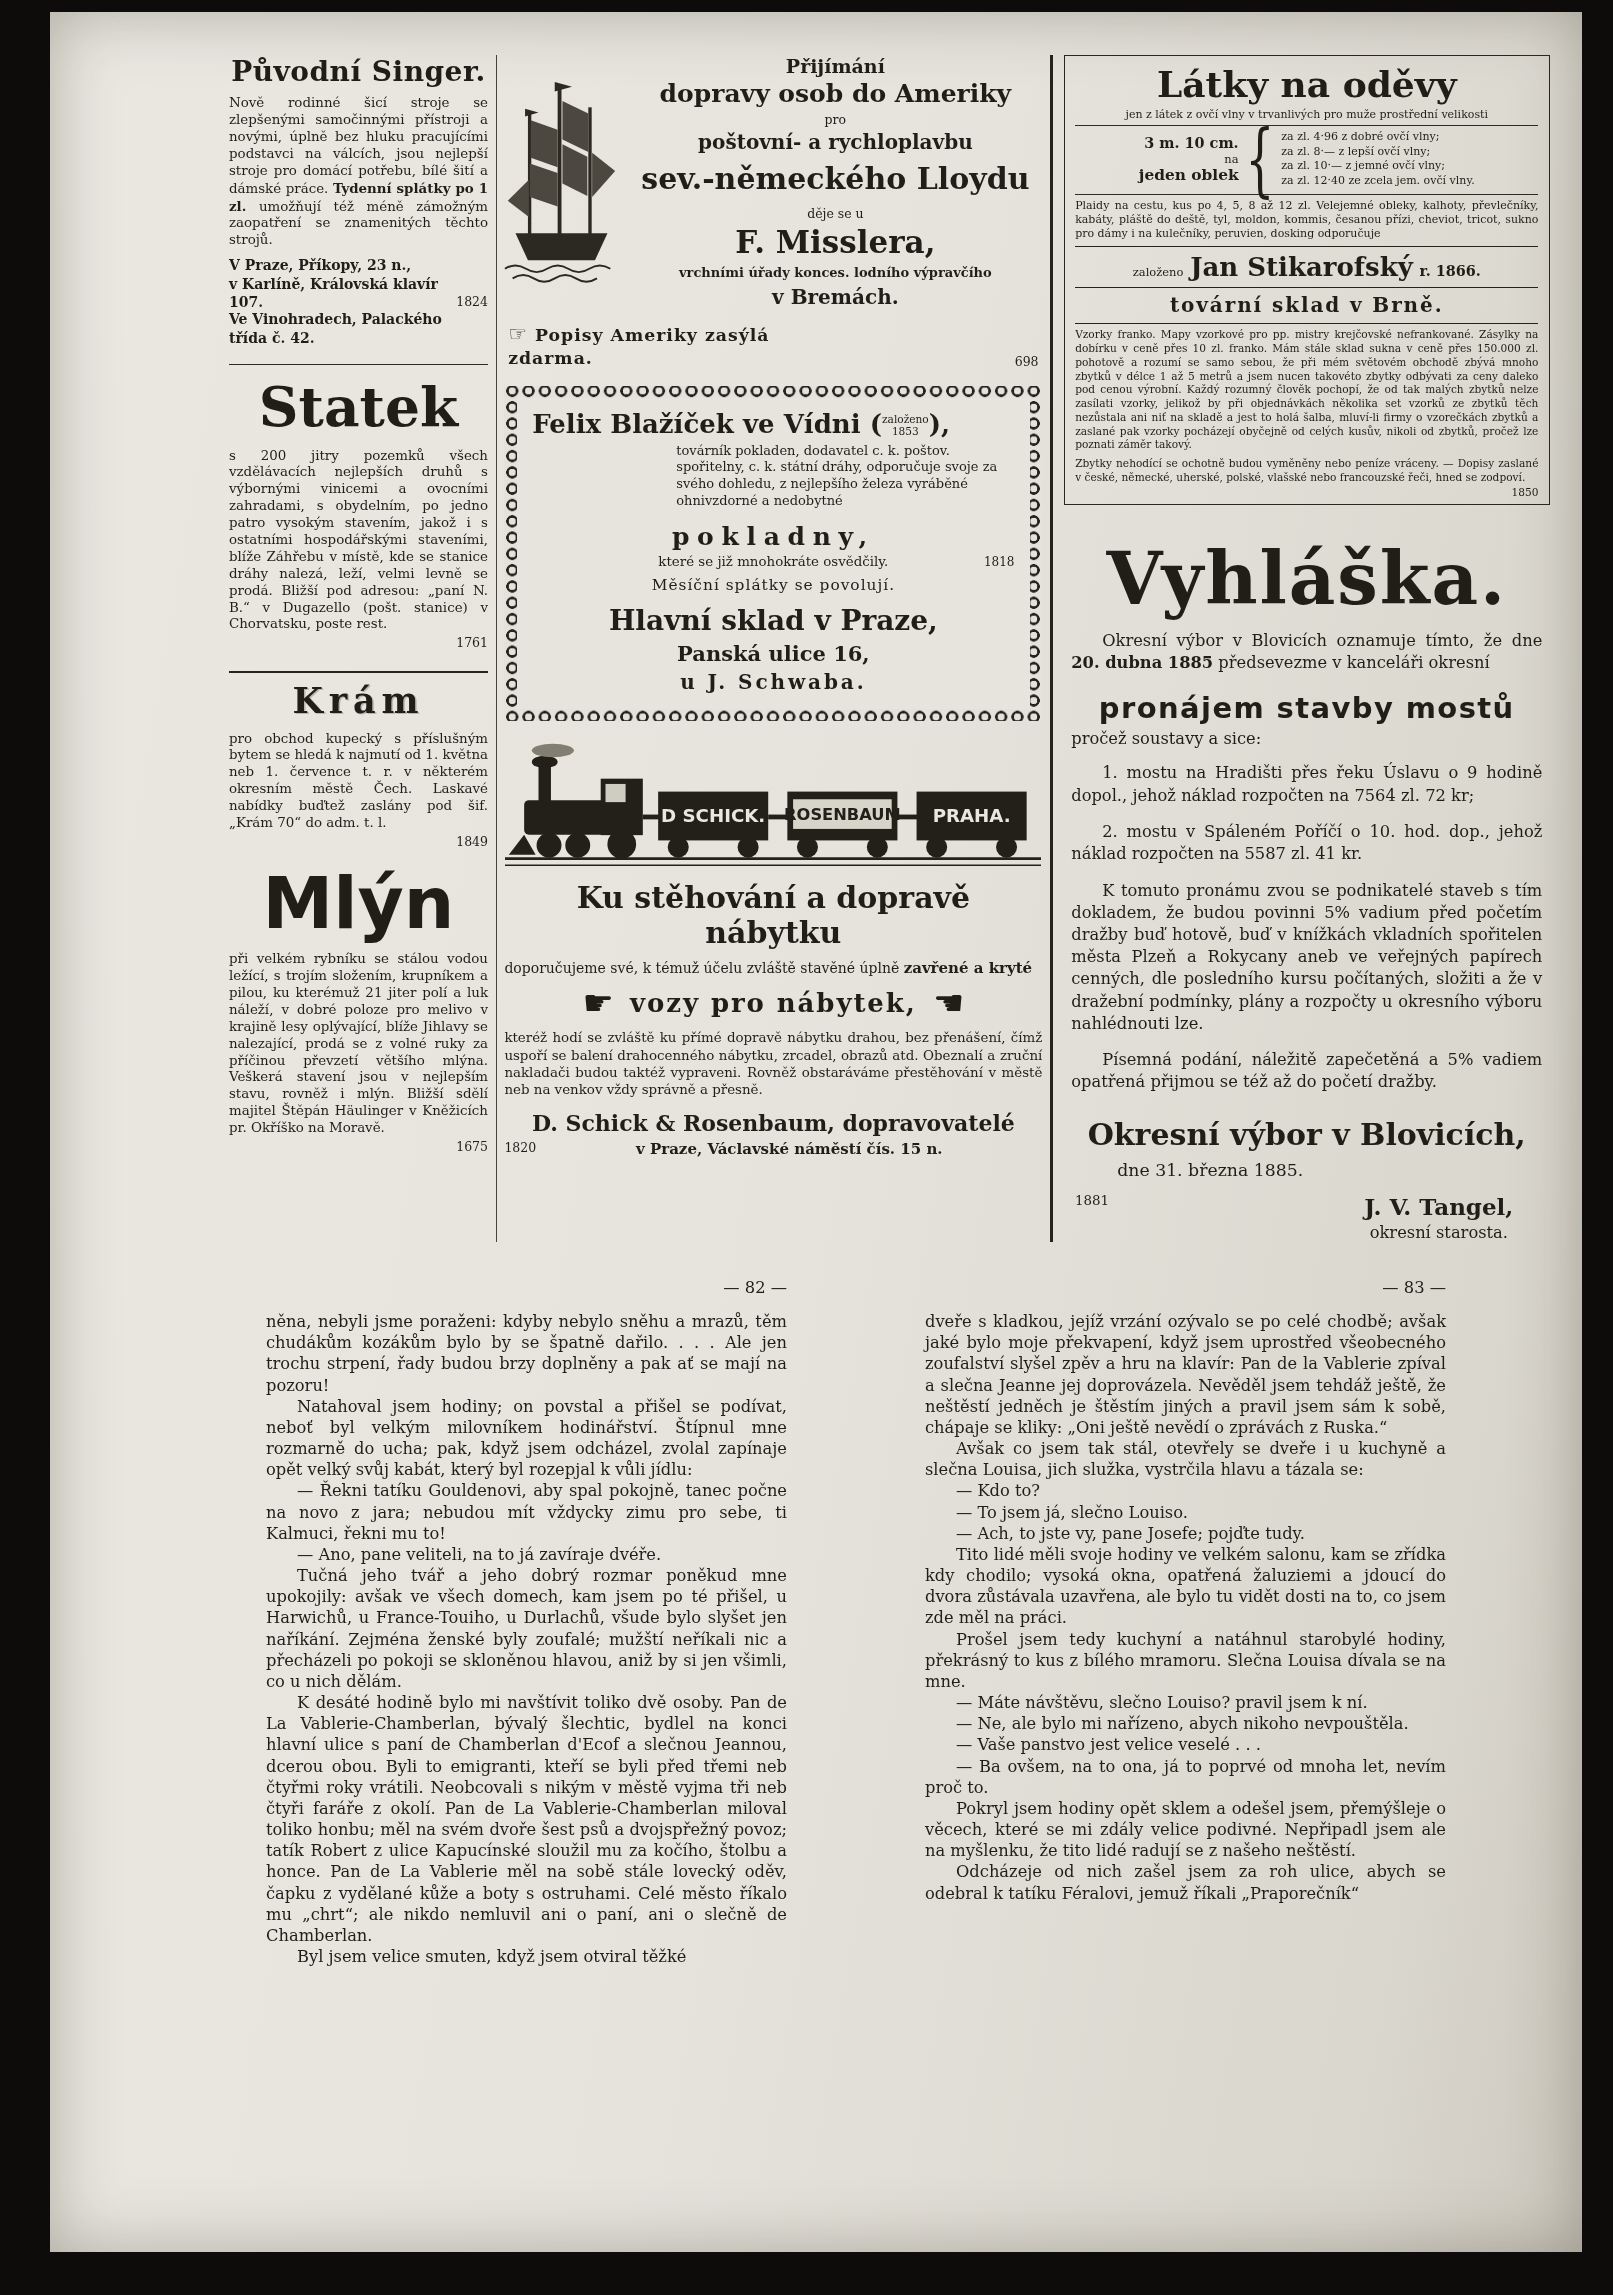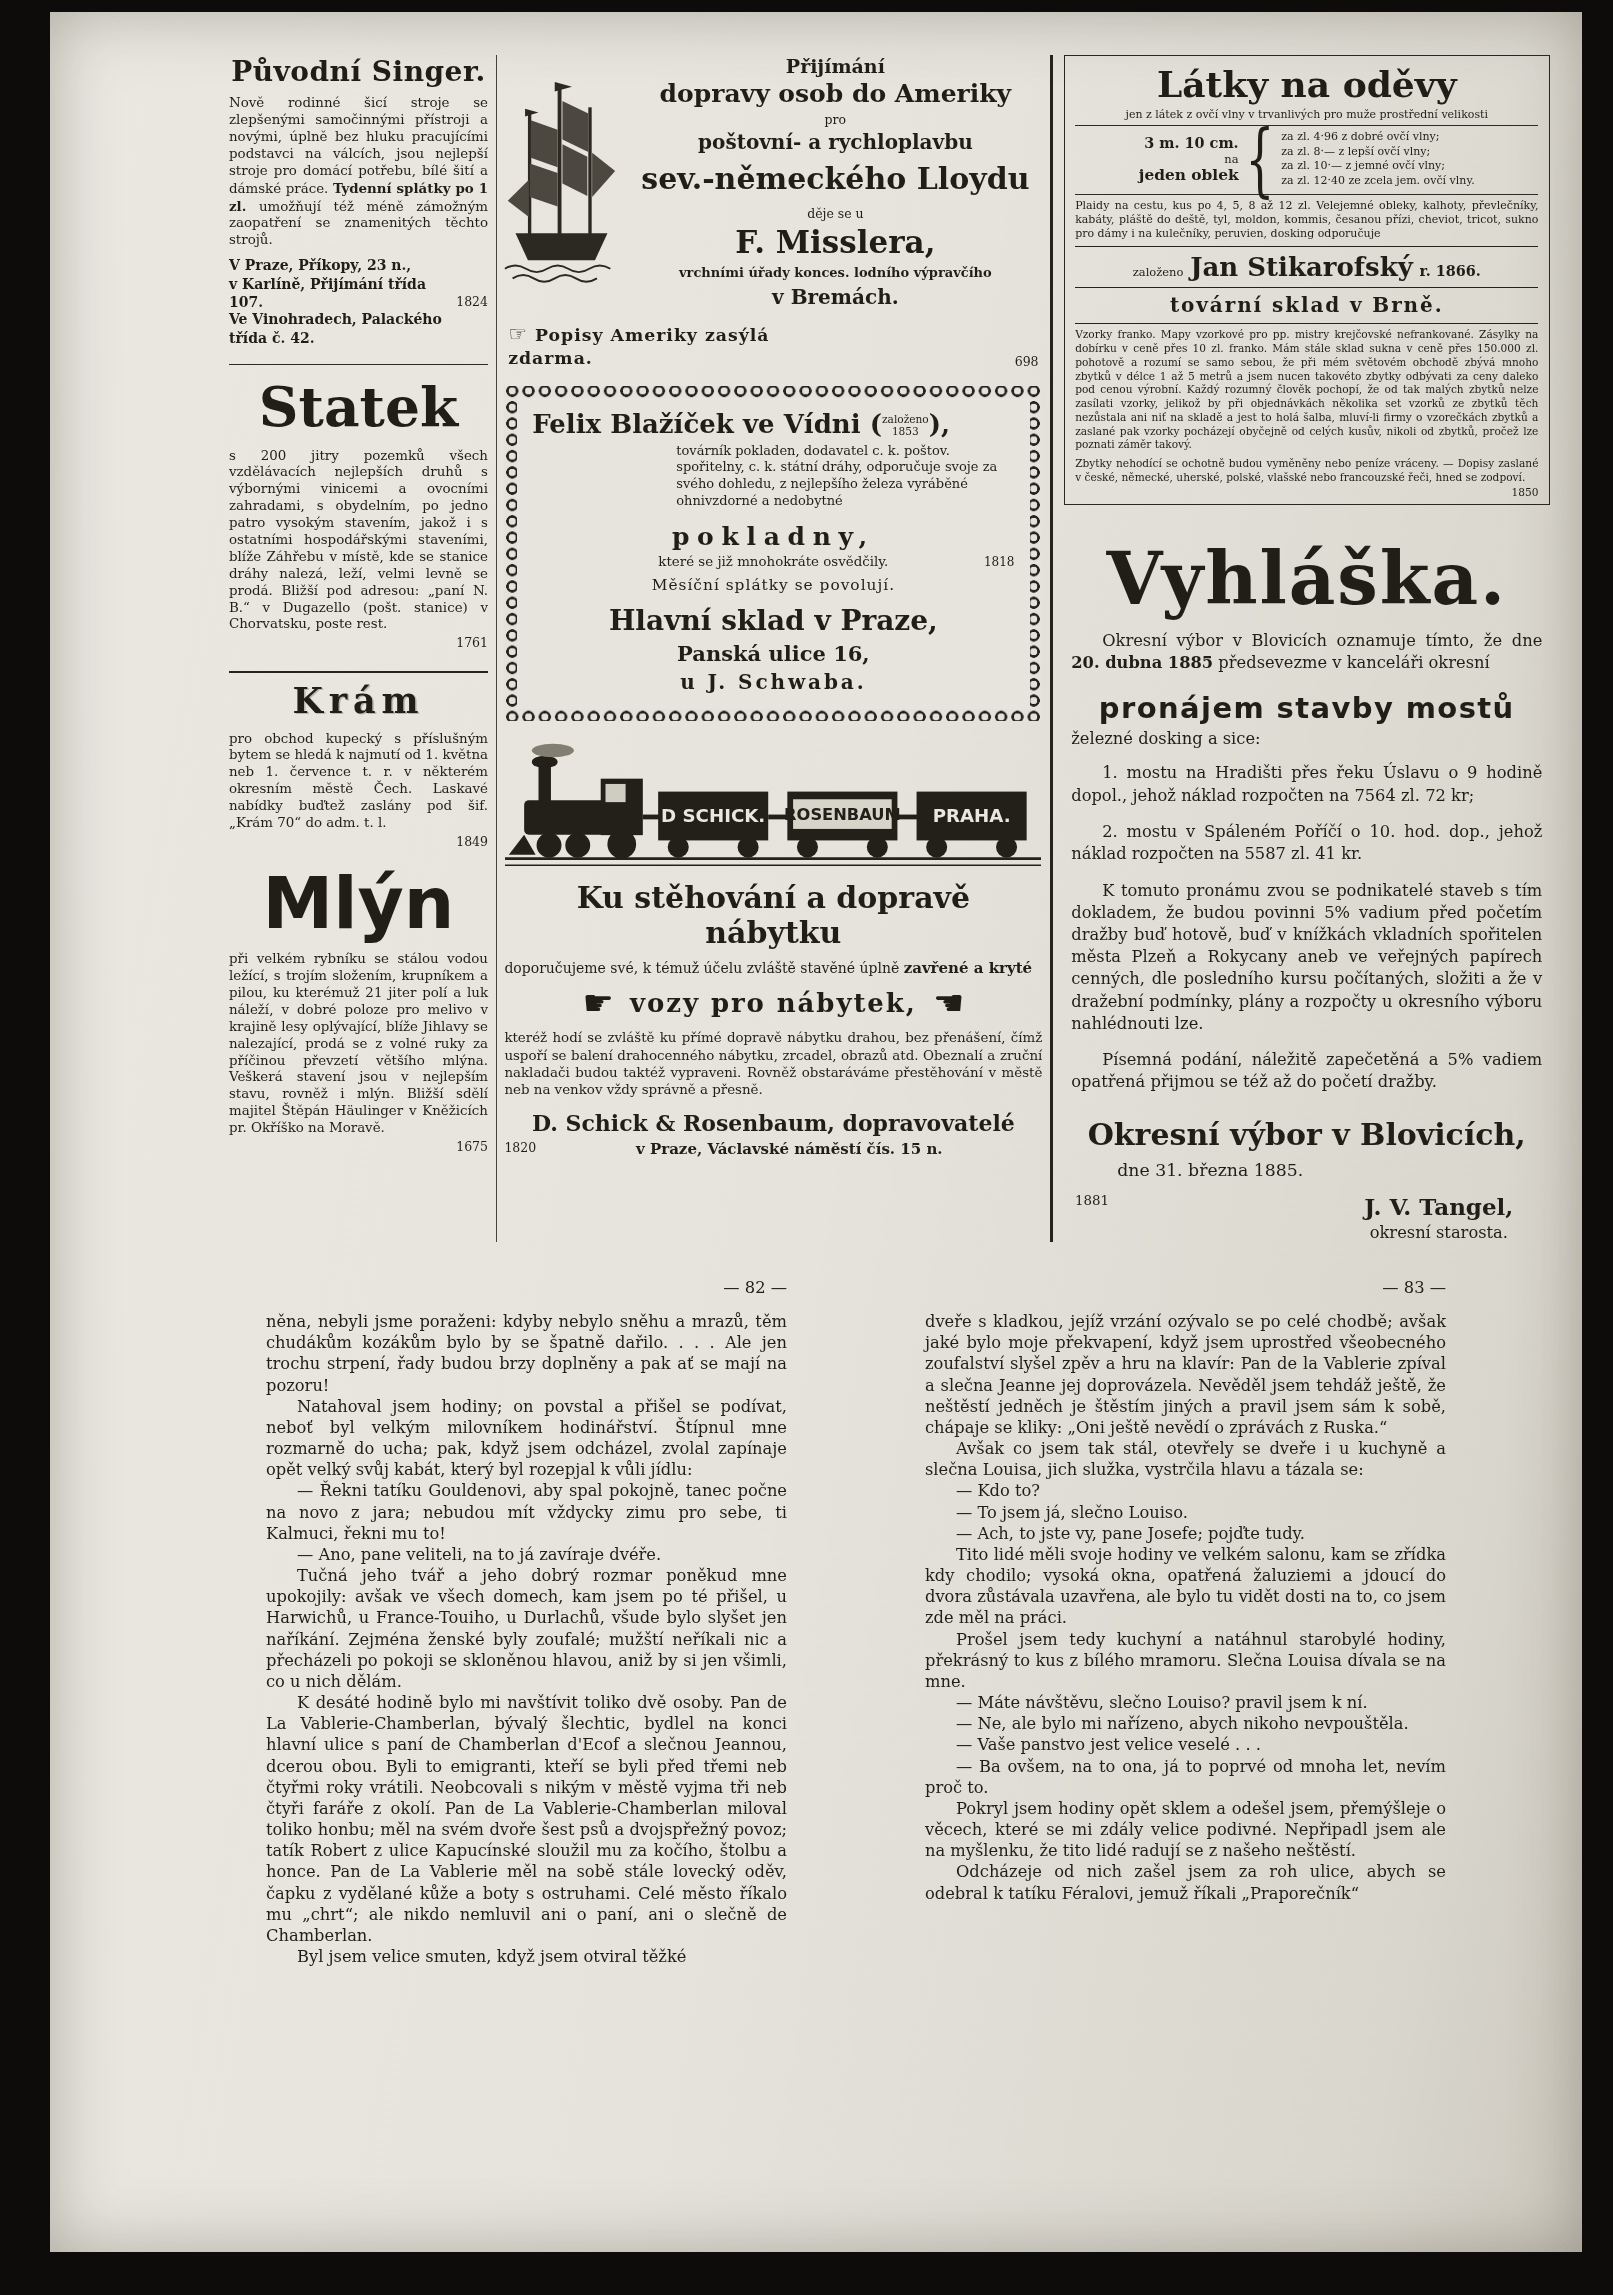--- a/index.html
+++ b/index.html
@@ -146,21 +146,21 @@
 <div class="page">
   <div class="content">
 
     <div class="ads-row">
 
       <div class="col-left">
         <section>
           <div class="ad-singer-title">Původní Singer.</div>
           <p class="jtext" style="margin-top:7.7px"><span>Nově rodinné šicí stroje se zlepšenými samočinnými přístroji a novými, úplně bez hluku pracujícími podstavci na válcích, jsou nejlepší stroje pro domácí potřebu, bílé šití a dámské práce.</span> <b>Tydenní splátky po 1 zl.</b><span> umožňují též méně zámožným zaopatření se znamenitých těchto strojů.</span></p>
           <div class="addr" style="margin-top:6.7px">V Praze, Příkopy, 23 n.,</div>
-          <div class="addr">v Karlíně, Přijímání třída</div>
+          <div class="addr">v Karlíně, Královská klavír</div>
           <div class="addr-row">
             <span>107.</span>
             <span style="font-weight:normal;font-size:12.5px">1824</span>
           </div>
           <div class="addr">Ve Vinohradech, Palackého</div>
           <div class="addr">třída č. 42.</div>
         </section>
 
         <div class="sep"></div>
 
@@ -332,21 +332,21 @@
           <div class="lt-store">tovární sklad v Brně.</div>
           <p class="lt-small">Vzorky franko. Mapy vzorkové pro pp. mistry krejčovské nefrankované. Zásylky na dobírku v ceně přes 10 zl. franko. Mám stále sklad sukna v ceně přes 150.000 zl. pohotově a rozumí se samo sebou, že při mém světovém obchodě zbývá mnoho zbytků v délce 1 až 5 metrů a jsem nucen takovéto zbytky odbývati za ceny daleko pod cenou výrobní. Každý rozumný člověk pochopí, že od tak malých zbytků nelze zasílati vzorky, jelikož by při objednávkách několika set vzorků ze zbytků těch nezůstala ani niť na skladě a jest to holá šalba, mluví-li firmy o vzorečkách zbytků a zaslané pak vzorky pocházejí obyčejně od celých kusův, nikoli od zbytků, pročež lze poznati záměr takový.</p>
           <p class="lt-small">Zbytky nehodící se ochotně budou vyměněny nebo peníze vráceny. — Dopisy zaslané v české, německé, uherské, polské, vlašské nebo francouzské řeči, hned se zodpoví.</p>
           <div class="lt-ref">1850</div>
         </section>
 
         <section class="vyhlaska">
           <div class="vy-title">Vyhláška.</div>
           <p class="vy-p"><span>Okresní výbor v Blovicích oznamuje tímto, že dne </span><b>20. dubna 1885</b><span> předsevezme v kanceláři okresní</span></p>
           <div class="vy-sub">pronájem stavby mostů</div>
-          <div class="vy-line">železné dosking a sice:</div>
+          <div class="vy-line">pročež soustavy a sice:</div>
           <p class="vy-p">1. mostu na Hradišti přes řeku Úslavu o 9 hodině dopol., jehož náklad rozpočten na 7564 zl. 72 kr;</p>
           <p class="vy-p">2. mostu v Spáleném Poříčí o 10. hod. dop., jehož náklad rozpočten na 5587 zl. 41 kr.</p>
           <p class="vy-p">K tomuto pronámu zvou se podnikatelé staveb s tím dokladem, že budou povinni 5% vadium před početím dražby buď hotově, buď v knížkách vkladních spořitelen města Plzeň a Rokycany aneb ve veřejných papírech cenných, dle posledního kursu počítaných, složiti a že v dražební podmínky, plány a rozpočty u okresního výboru nahlédnouti lze.</p>
           <p class="vy-p">Písemná podání, náležitě zapečetěná a 5% vadiem opatřená přijmou se též až do početí dražby.</p>
           <div class="vy-org">Okresní výbor v Blovicích,</div>
           <div class="vy-date">dne 31. března 1885.</div>
           <div class="vy-sig-row">
             <div class="vy-ref">1881</div>
             <div class="vy-sig">
               <div class="vy-sig-name">J. V. Tangel,</div>

